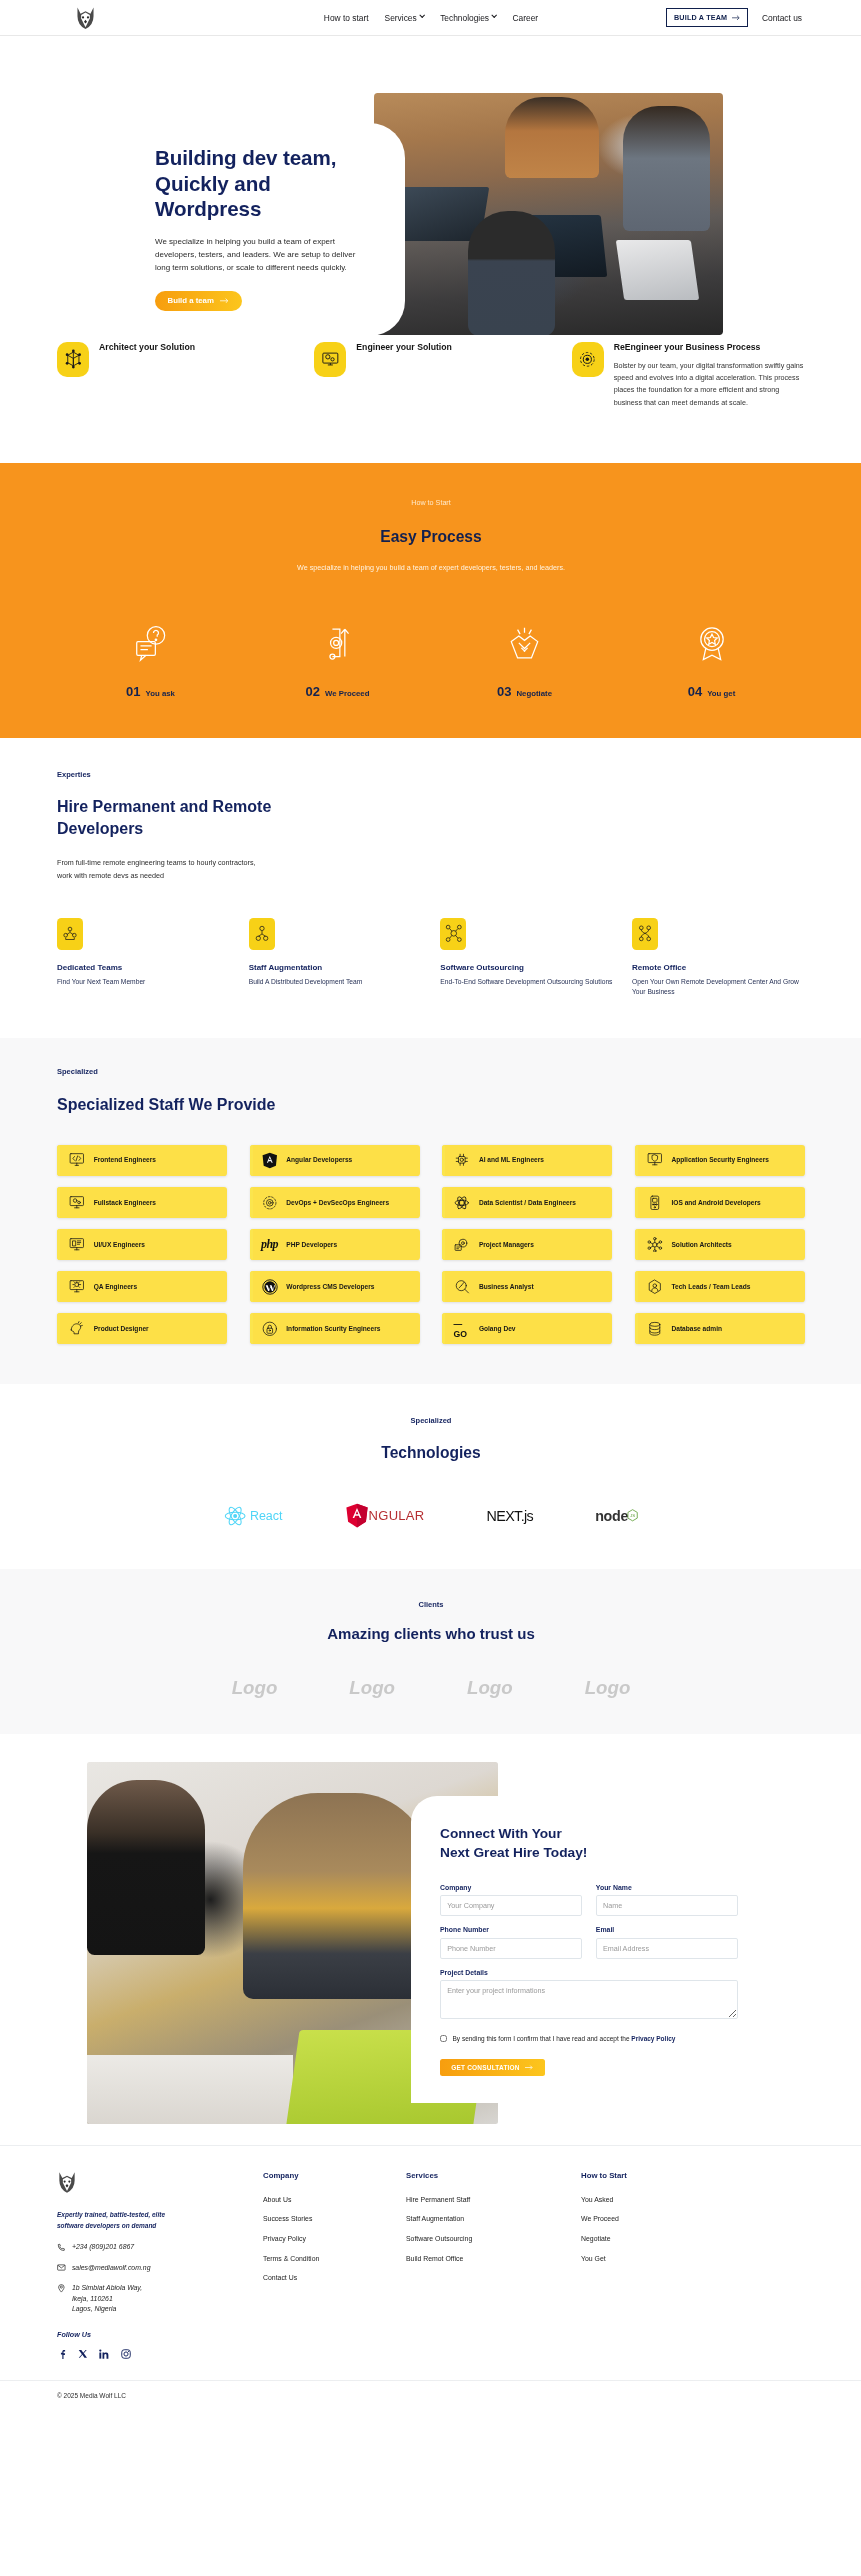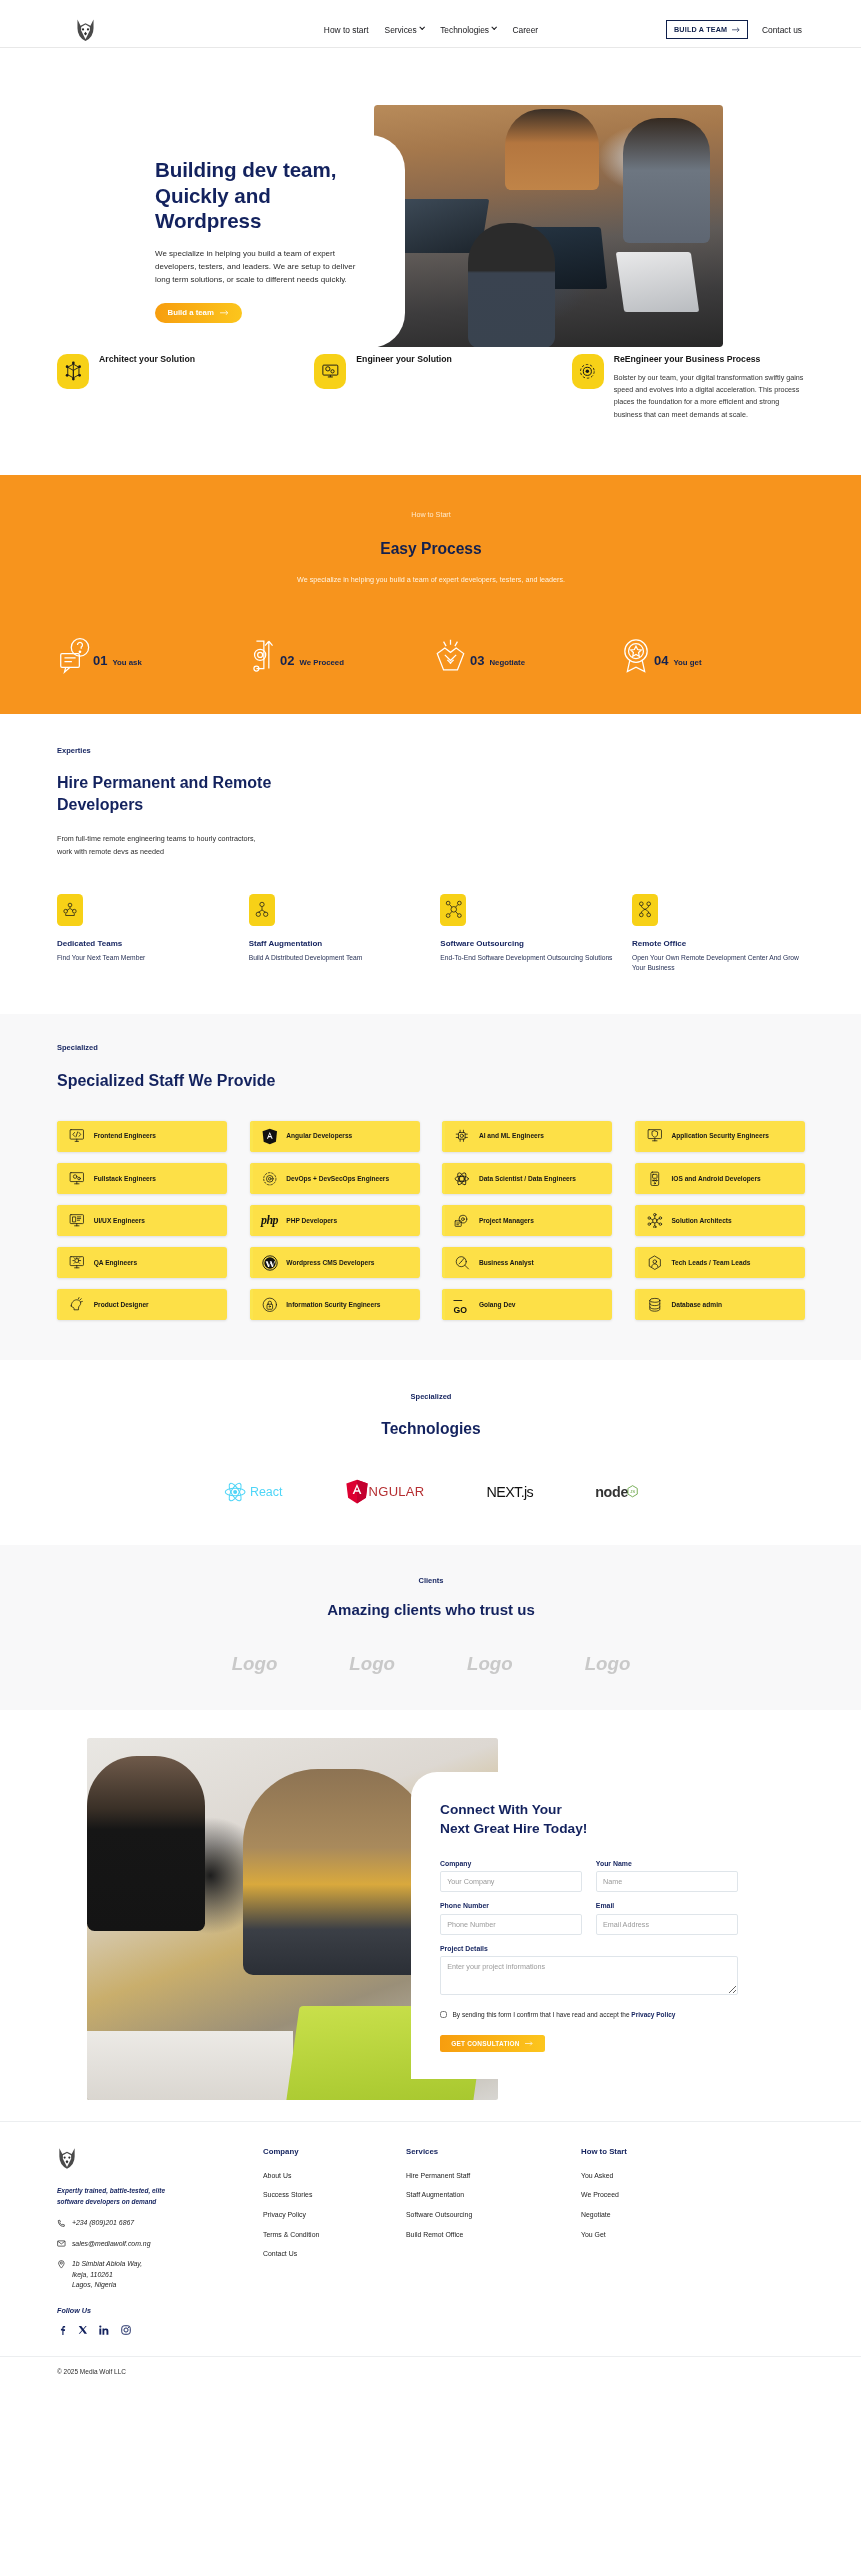--- a/index.html
+++ b/index.html
@@ -4,21 +4,21 @@
 <title>Media Wolf — Build dev team</title>
 <style>
   * { box-sizing: border-box; margin: 0; padding: 0; }
   html, body { width: 862px; }
   body {
     font-family: "Liberation Sans", sans-serif;
     background: #ffffff;
     color: #1b1b1b;
     -webkit-font-smoothing: antialiased;
   }
-  .wrap { width: 862px; margin: 12px auto; position: relative; }
+  .wrap { width: 862px; margin: 0 auto; position: relative; }
   .container { width: 748px; margin: 0 auto; }
 
   
   .nav {
     height: 36px;
     display: flex; align-items: center;
     border-bottom: 0.6px solid #e8e8e8;
     position: relative;
   }
   .nav-logo { position: absolute; left: 75px; top: 6.2px; width: 21px; height: 24px; }
@@ -76,21 +76,21 @@
   }
   .feature h3 { font-size: 8.7px; color: #151515; font-weight: 700; margin-bottom: 8px; }
   .feature p { font-size: 7.2px; line-height: 1.72; color: #333; }
 
   
   .process { background: #f7941d; padding: 35px 0 39px; }
   .process .eyebrow { text-align: center; color: #ffe9c9; font-size: 7.2px; margin-bottom: 21px; }
   .process h2 { text-align: center; color: #12204f; font-size: 15.6px; font-weight: 700; }
   .process .lead { text-align: center; color: #fff4e3; font-size: 7.2px; line-height: 1.8; margin-top: 16px; }
   .steps { display: flex; margin-top: 39px; }
-  .step { flex: 1; display: flex; align-items: center; text-align: right; }
+  .step { flex: 1; display: flex; flex-direction: column; align-items: center; text-align: right; }
   .step .sicon { height: 49px; display: flex; align-items: flex-end; }
   .step .slabel { margin-top: 21px; display: flex; align-items: baseline; gap: 5px; color: #13224f; }
   .step .snum { font-size: 13px; font-weight: 700; }
   .step .stext { font-size: 7.8px; font-weight: 600; }
 
   
   .expertise { padding: 32px 0 40px; }
   .eyebrow-blue { color: #13225e; font-size: 7.5px; font-weight: 700; }
   h2.sec-title { color: #13225e; font-size: 16px; font-weight: 700; line-height: 1.32; margin-top: 17.5px; max-width: 293px; }
   .expertise .lead { font-size: 7.2px; line-height: 1.75; color: #2b2b2b; margin-top: 18.7px; max-width: 212px; }

